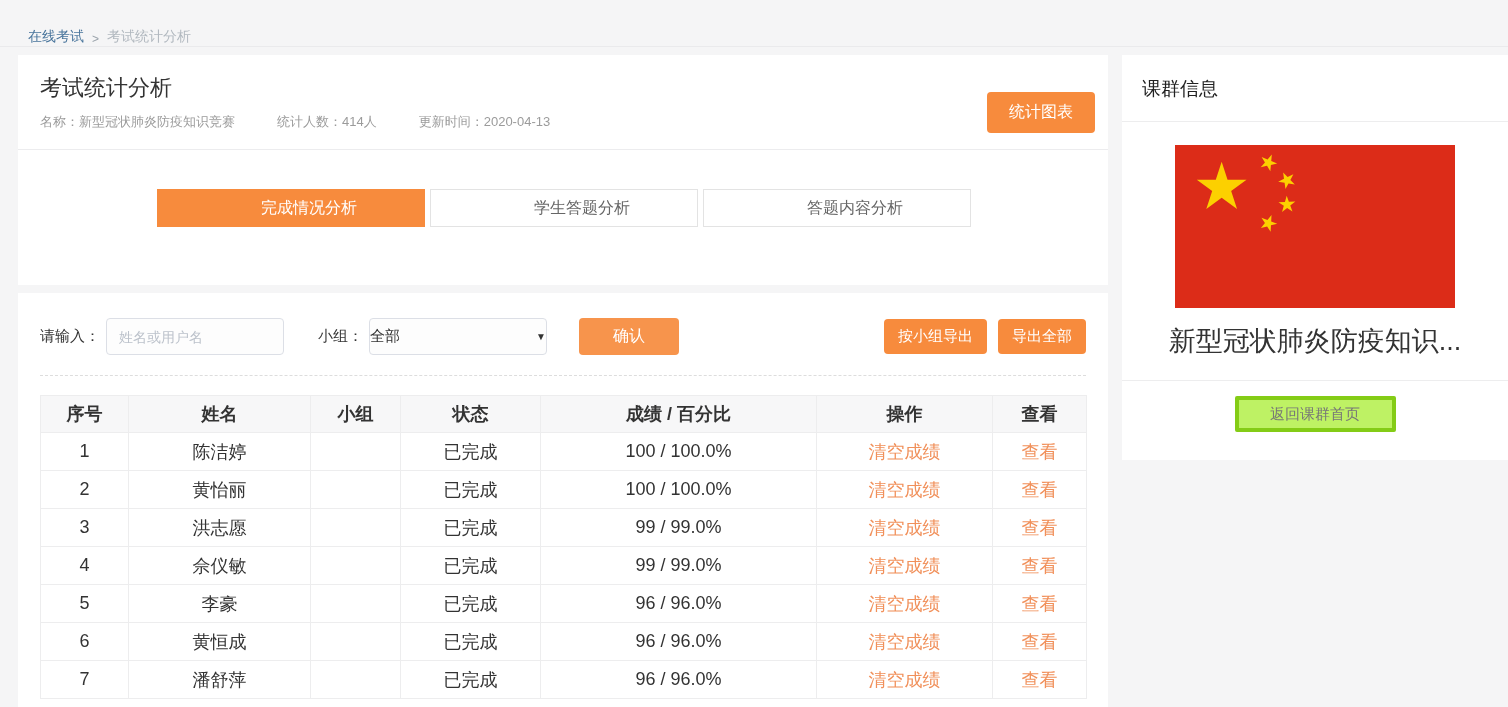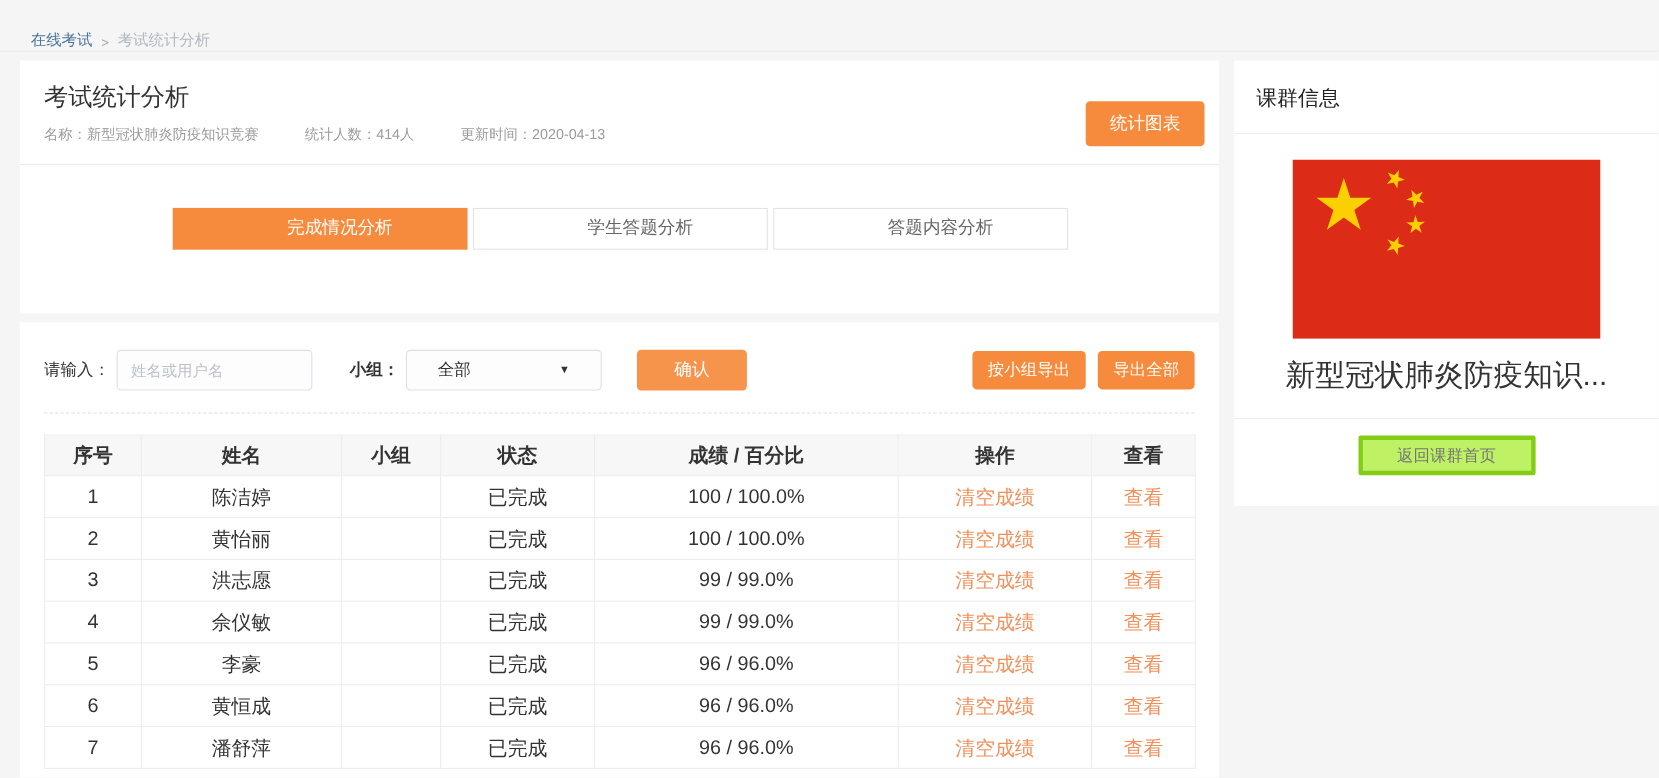--- a/index.html
+++ b/index.html
@@ -50,25 +50,25 @@
 
   
   .filter-row { display: flex; align-items: center; padding: 25px 22px 0; font-size: 15px; }
   .filter-label { color: #333; margin-right: 6px; }
   .text-input {
     width: 178px; height: 37px; border: 1px solid #dcdfe6; border-radius: 4px;
     padding: 0 12px; font-size: 14px; color: #333; outline: none; font-family: inherit;
     background: #fdfdfd;
   }
   .text-input::placeholder { color: #bcc2cb; }
-  .group-label { margin-left: 34px; font-weight: bold; }
+  .group-label { margin-left: 34px; }
   .select {
     width: 178px; height: 37px; border: 1px solid #dcdfe6; border-radius: 4px;
     display: flex; align-items: center; justify-content: space-between;
-    padding: 0 28px; cursor: pointer; background: #fdfdfd;
+    padding: 0 0; cursor: pointer; background: #fdfdfd;
   }
   .select-arrow { font-size: 10px; color: #333; }
   .confirm-btn { margin-left: 32px; width: 100px; height: 37px; opacity: .92; }
   .filter-spacer { flex: 1; }
   .export-btn { height: 35px; padding: 0 14px; font-size: 15px; margin-left: 11px; border-radius: 4px; }
 
   .dashed-divider { margin: 20px 22px 0; border-bottom: 1px dashed #ddd; }
 
   
   table.data-table {

